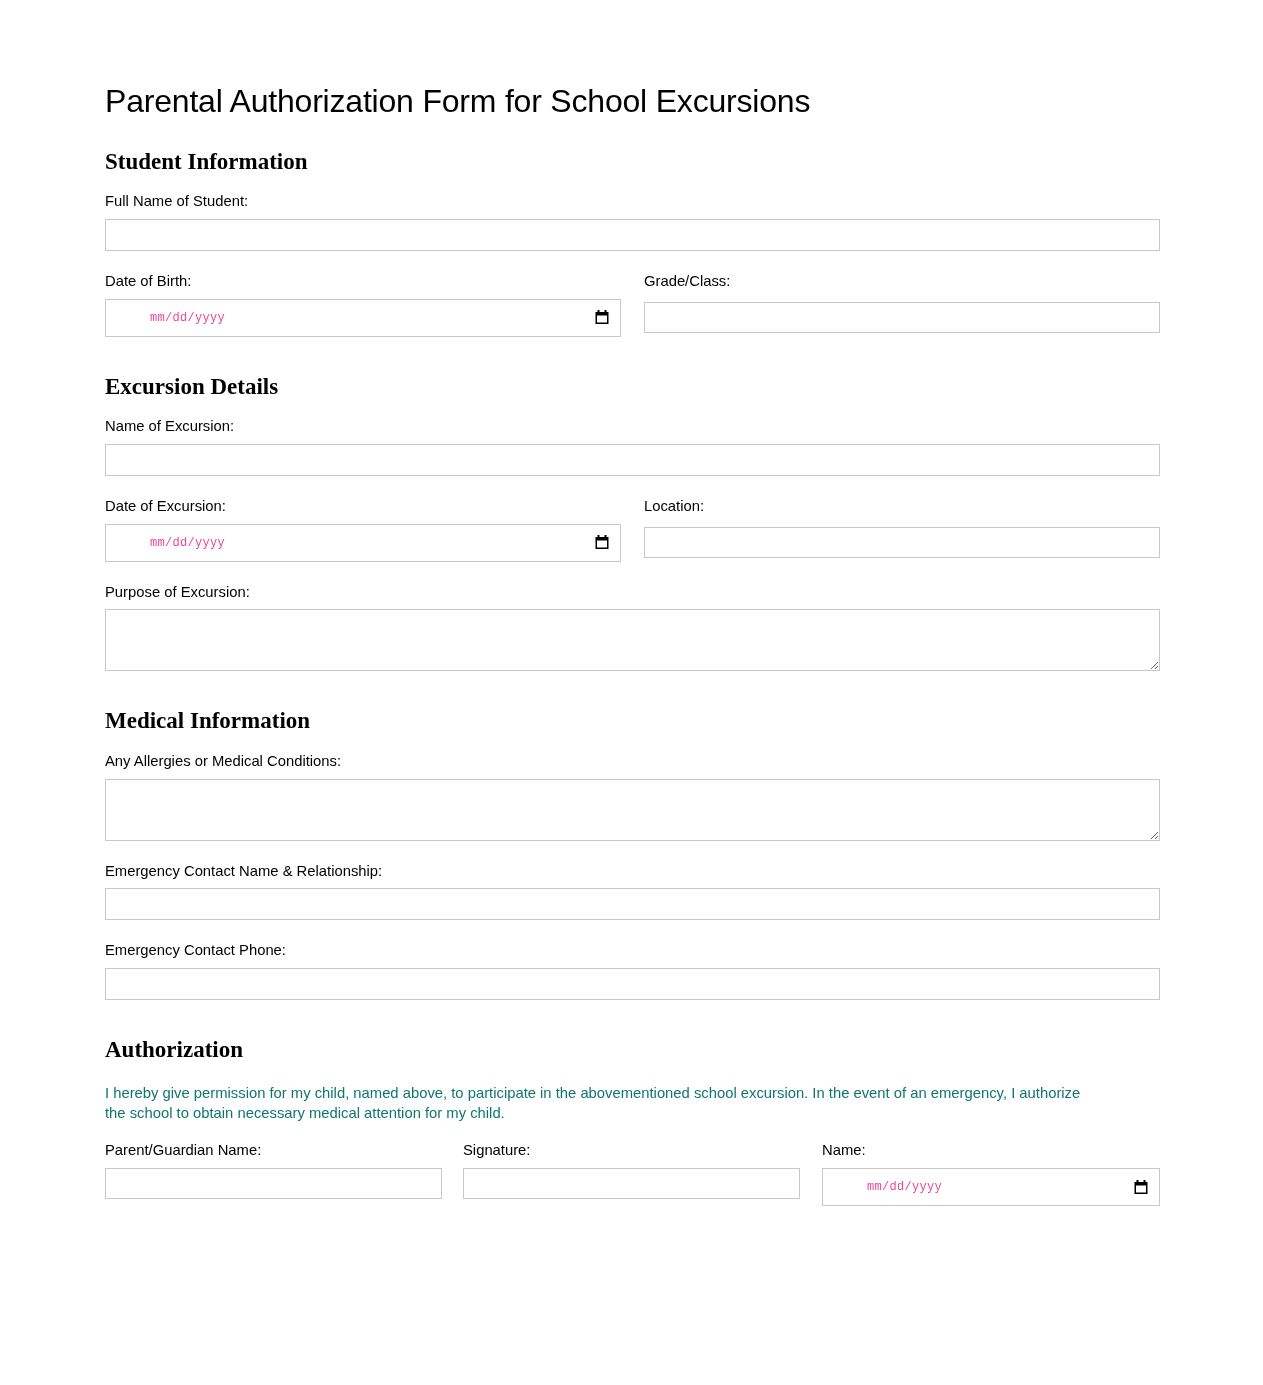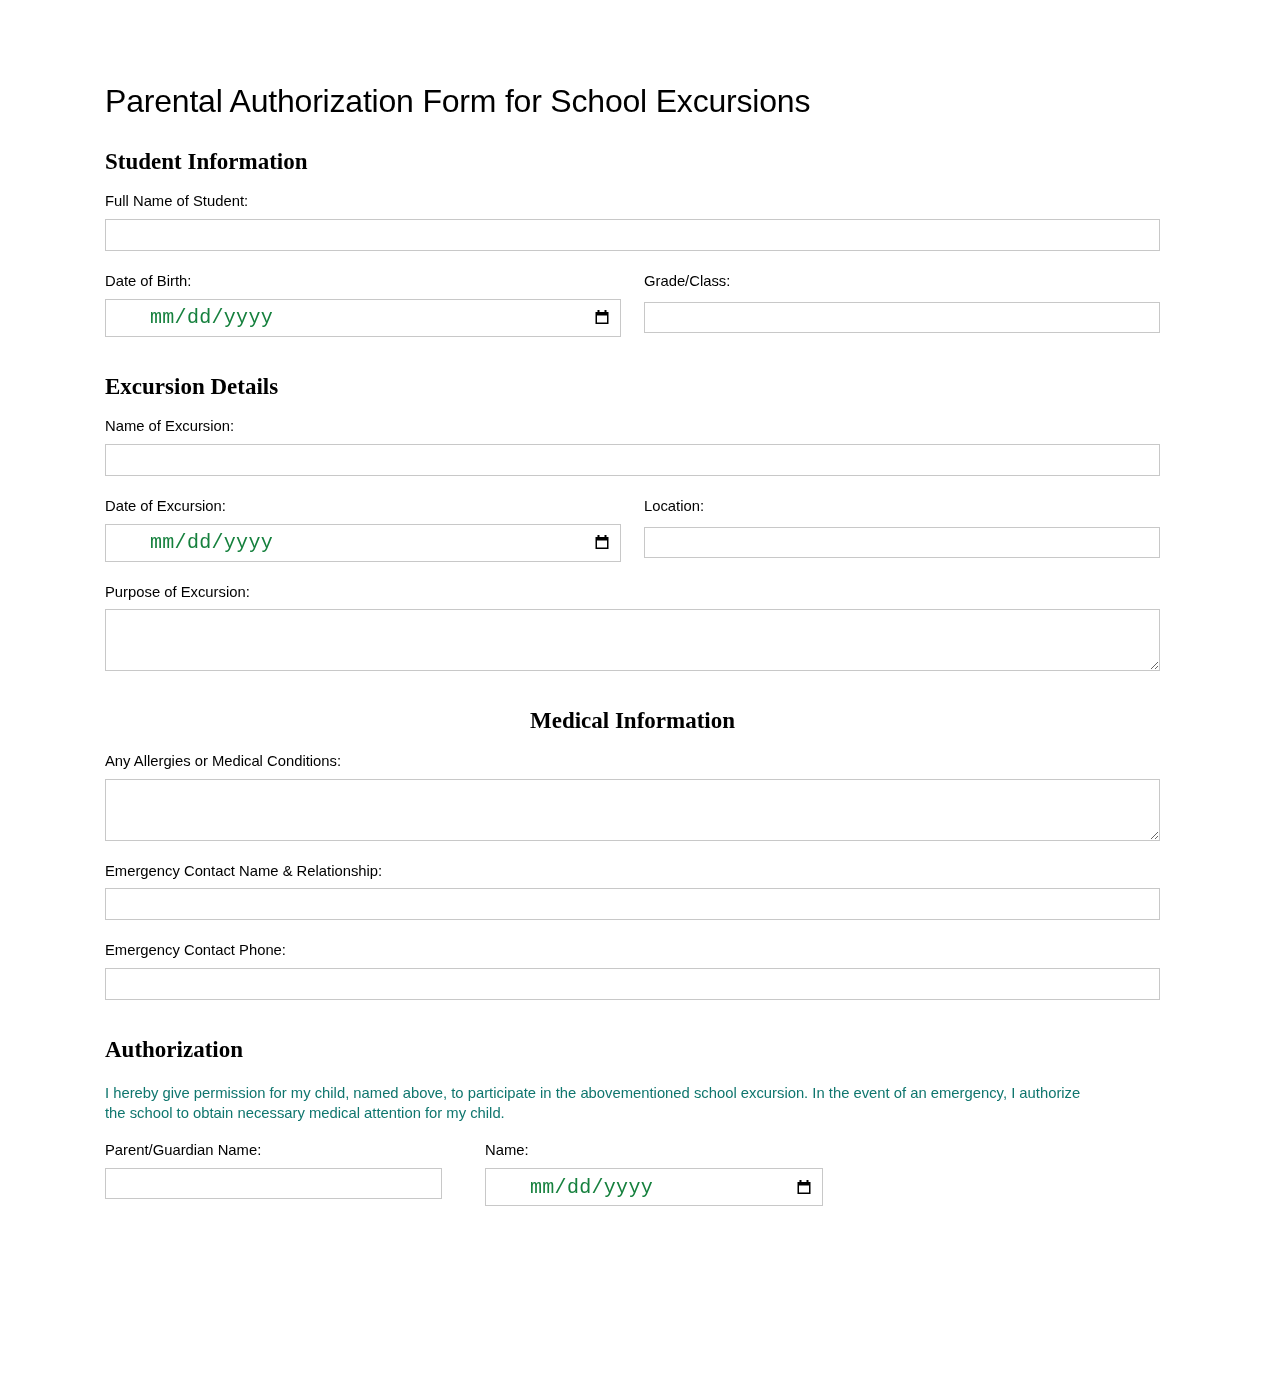--- a/index.html
+++ b/index.html
@@ -42,21 +42,21 @@
 
   .section-title {
     font-size: 23px;
     font-weight: bold;
     line-height: 1.15;
     margin: 0;
     font-family: Liberation Serif, serif;
   }
   .section-student  { padding-top: 29px; }
   .section-excursion{ padding-top: 37px; }
-  .section-medical  { padding-top: 37px; text-align: center; }
+  .section-medical  { padding-top: 37px; }
   .section-auth     { padding-top: 37px; }
 
   
   .field-label {
     display: block;
     font-size: 14.8px;
     line-height: 1.2;
     margin: 0;
     padding-bottom: 8px;
     color: #000;
@@ -107,23 +107,23 @@
     border: 1px solid #c8c8c8;
     background: #ffffff;
     display: flex;
     align-items: center;
     justify-content: space-between;
     padding: 0 11px 0 12px;
     cursor: text;
   }
   .date-placeholder {
     font-family: "Liberation Mono", "DejaVu Sans Mono", monospace;
-    font-size: 20px;
+    font-size: 12px;
     letter-spacing: 0.3px;
-    color: #15803d;
+    color: #ec4899;
     white-space: nowrap;
     padding-left: 32px;
   }
   .cal-icon {
     width: 14px;
     height: 15px;
     flex: 0 0 auto;
     display: block;
   }
 
@@ -250,20 +250,24 @@
     <h2 class="section-title section-auth">Authorization</h2>
 
     <p class="auth-text">I hereby give permission for my child, named above, to participate in the abovementioned school excursion. In the event of an emergency, I authorize the school to obtain necessary medical attention for my child.</p>
 
     <div class="row-3">
       <div class="c1">
         <label class="field-label">Parent/Guardian Name:</label>
         <input class="txt-input" type="text" value="" style="">
       </div>
       <div class="g1"></div>
+      <div class="c2">
+        <label class="field-label">Signature:</label>
+        <input class="txt-input" type="text" value="" style="">
+      </div>
       <div class="g2"></div>
       <div class="c3">
         <label class="field-label">Name:</label>
         <div class="date-input">
           <span class="date-placeholder">mm/dd/yyyy</span>
           <svg class="cal-icon" viewBox="0 0 14 15">
             <rect x="2.5" y="0" width="2" height="3" fill="#000"></rect>
             <rect x="9.5" y="0" width="2" height="3" fill="#000"></rect>
             <rect x="0.5" y="2" width="13" height="12" fill="#000"></rect>
             <rect x="2" y="5.5" width="10" height="7" fill="#fff"></rect>

